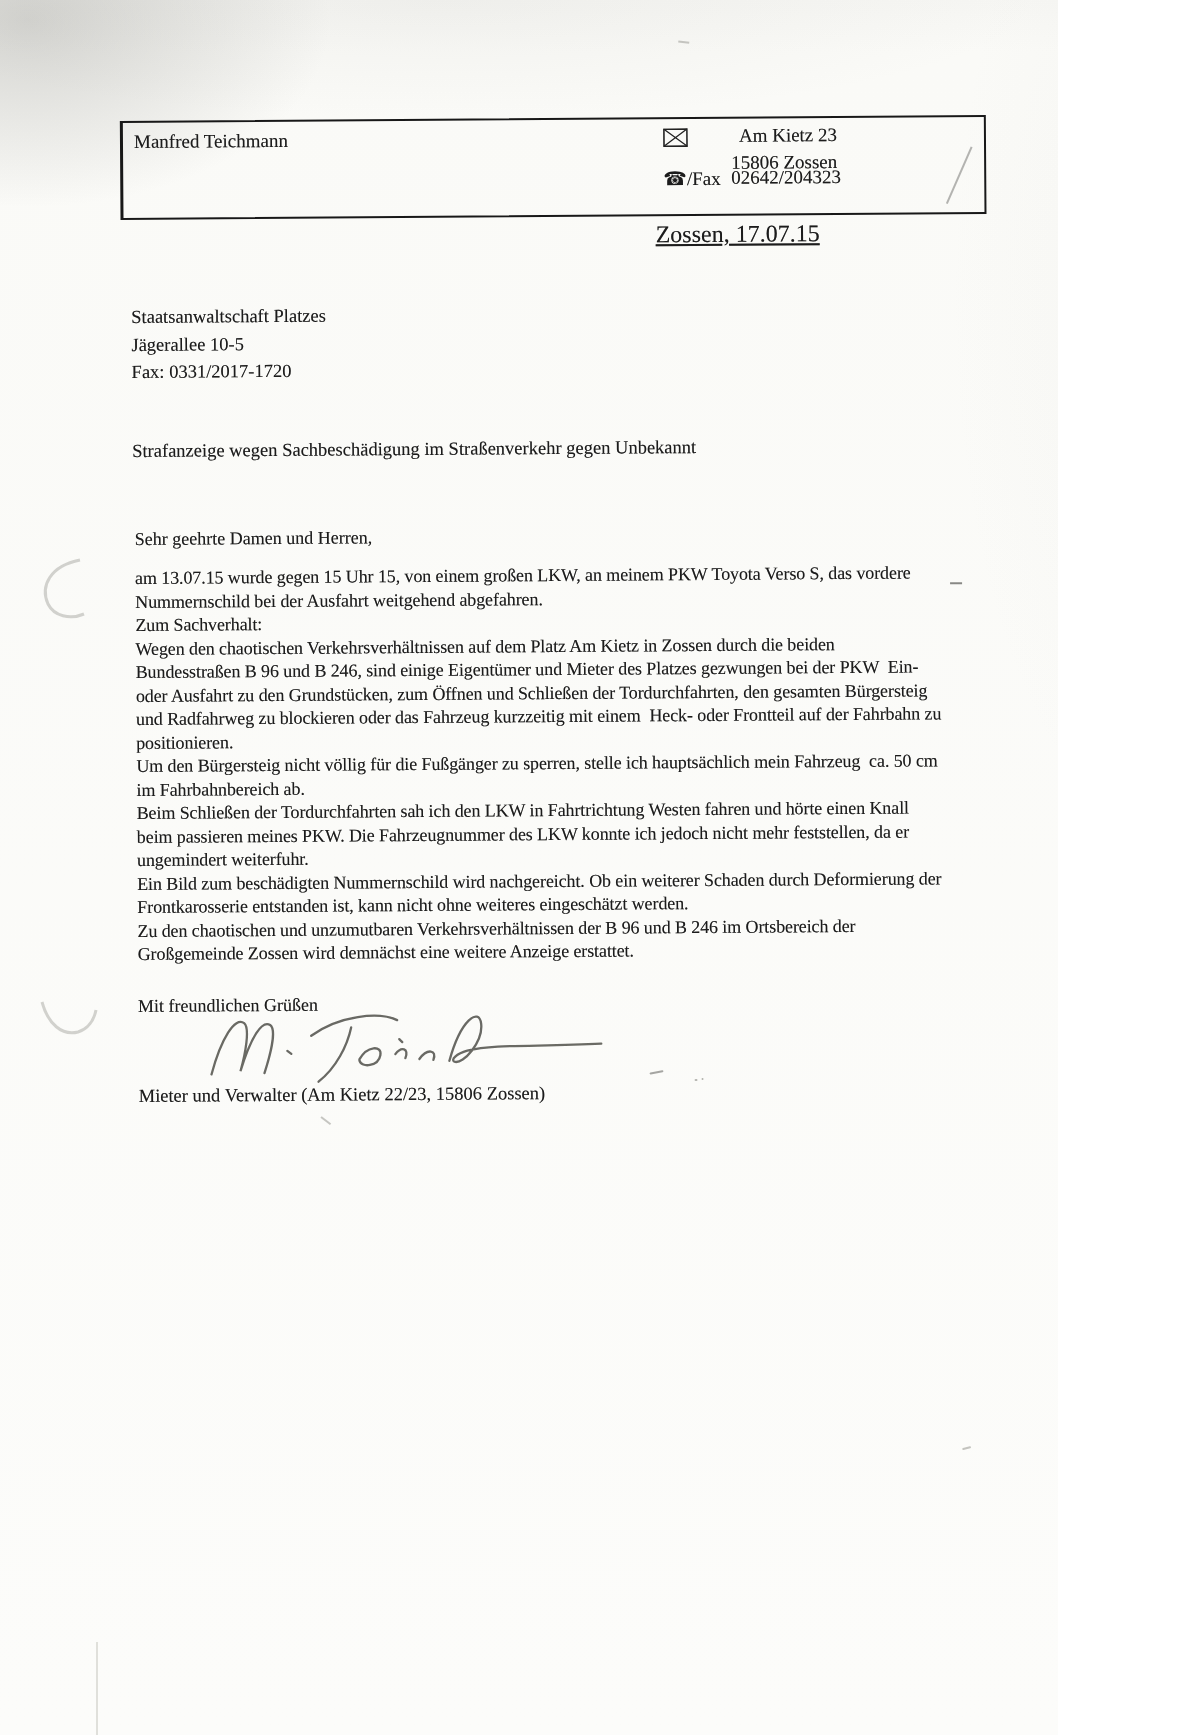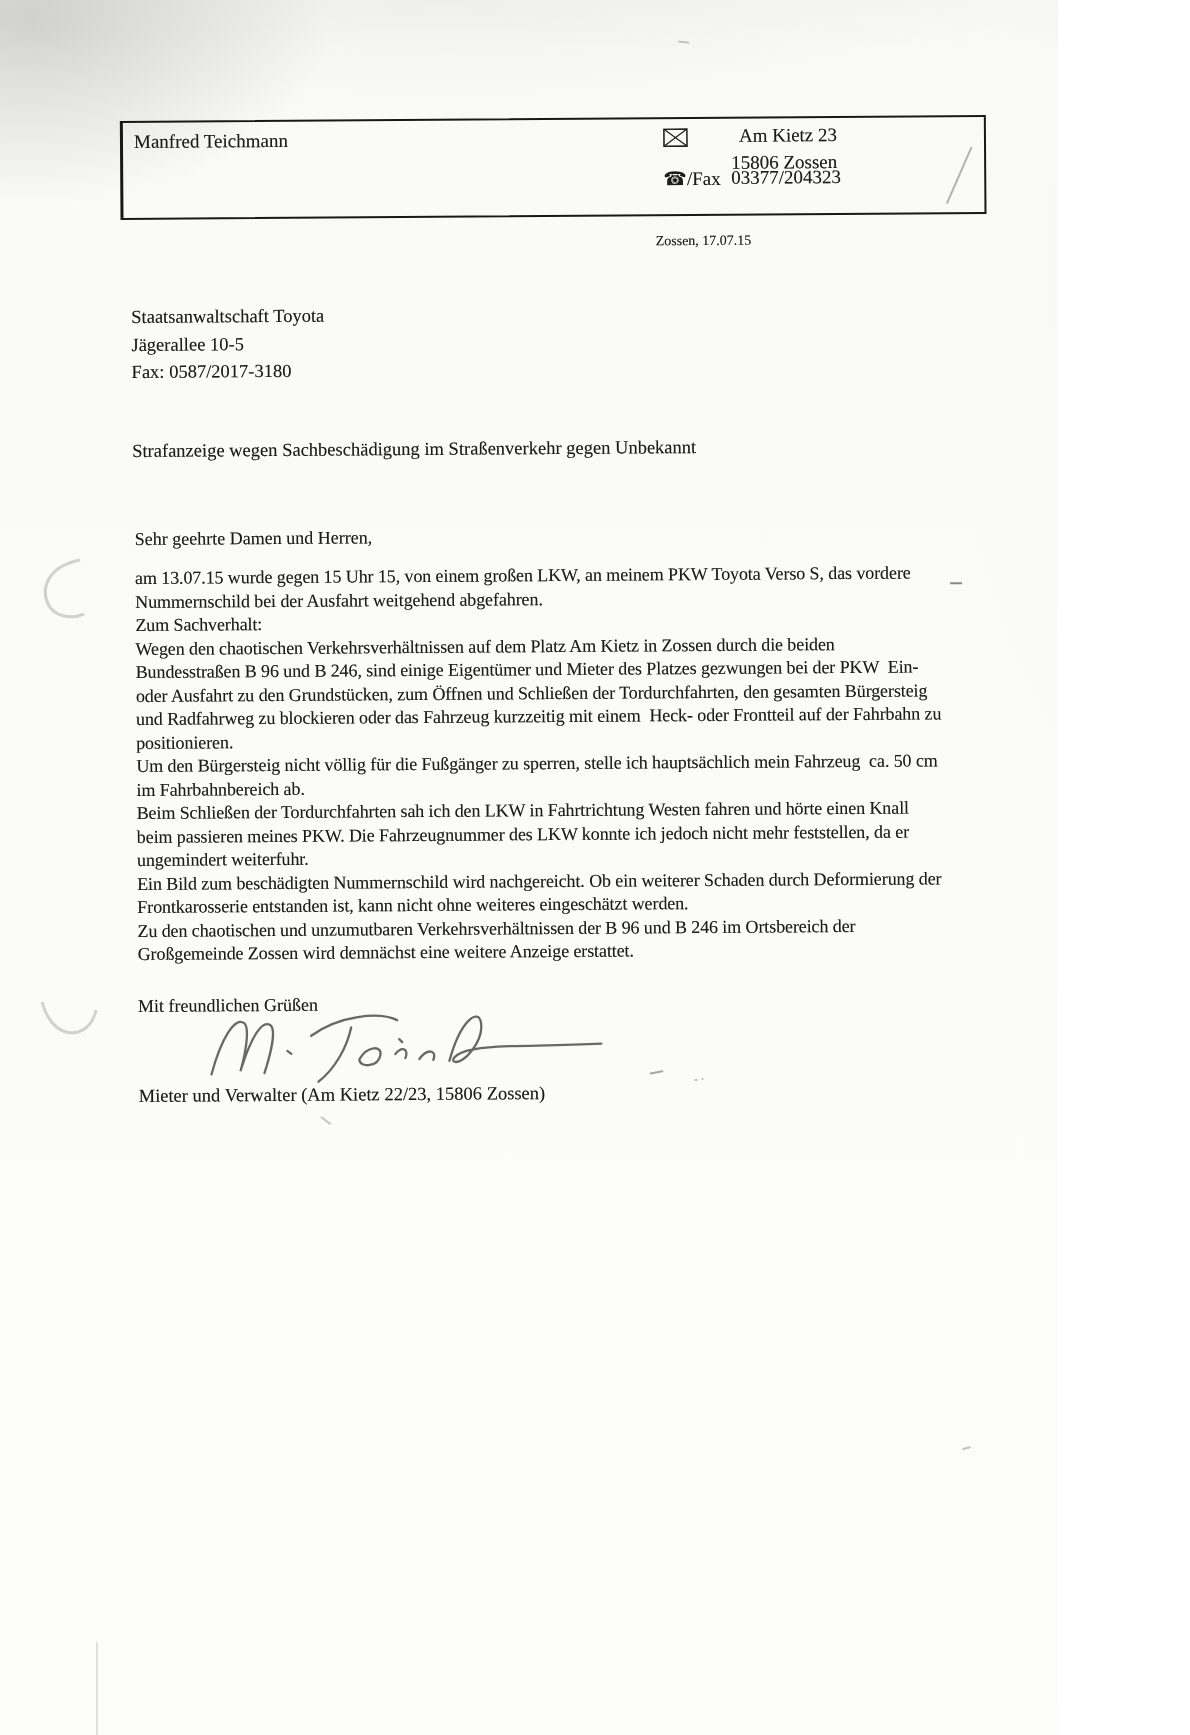--- a/index.html
+++ b/index.html
@@ -20,21 +20,21 @@
     position:absolute; left:125px; top:118px; width:866px; height:99px;
     border:2px solid #181818; border-left-width:3px; box-sizing:border-box;
   }
   .sender-name { position:absolute; left:11px; top:8px; font-size:19px; }
   .envelope { position:absolute; left:540px; top:9px; }
   .addr-col { position:absolute; left:608px; top:3px; font-size:19px; line-height:27px;text-align:right; }
   .phone-row { position:absolute; left:540px; top:48px; font-size:19px; }
   .phone-icon { font-family:"DejaVu Sans",sans-serif; font-size:19px; }
   .phone-value { position:absolute; left:68px; top:0; white-space:nowrap; }
 
-  .dateline { position:absolute; left:660px; top:234px; font-size:14px; }
+  .dateline { position:absolute; left:660px; top:222px; font-size:24px;text-decoration:underline; }
 
   .recipient { position:absolute; left:135px; top:301px; font-size:18.5px; line-height:27.5px; }
 
   .subject { position:absolute; left:135px; top:438px; font-size:18.5px; white-space:nowrap; }
 
   .salutation { position:absolute; left:137px; top:526px; font-size:18px; }
 
   .body-block { position:absolute; left:137px; top:564px; font-size:18px; }
   .body-block .line { height:23.5px; line-height:23.5px; white-space:pre; letter-spacing:-0.1px; }
 
@@ -70,30 +70,30 @@
         <path d="M1,1 L24,18 M24,1 L1,18" fill="none" stroke="#222" stroke-width="1.3"></path>
       </svg>
 
       <div class="addr-col">
         <div class="txt">Am Kietz 23</div>
         <div class="txt">15806 Zossen</div>
       </div>
 
       <div class="phone-row">
         <span class="phone-icon">☎</span><span class="txt">/Fax</span>
-        <span class="phone-value txt">03377/204323</span>
+        <span class="phone-value txt">02642/204323</span>
       </div>
     </div>
 
     <div class="dateline txt">Zossen, 17.07.15</div>
 
     <div class="recipient">
-      <div class="txt">Staatsanwaltschaft Toyota</div>
+      <div class="txt">Staatsanwaltschaft Platzes</div>
       <div class="txt">Jägerallee 10-5</div>
-      <div class="txt">Fax: 0587/2017-3180</div>
+      <div class="txt">Fax: 0331/2017-1720</div>
     </div>
 
     <div class="subject txt">Strafanzeige wegen Sachbeschädigung im Straßenverkehr gegen Unbekannt</div>
 
     <div class="salutation txt">Sehr geehrte Damen und Herren,</div>
 
     <div class="body-block">
       <div class="line txt">am 13.07.15 wurde gegen 15 Uhr 15, von einem großen LKW, an meinem PKW Toyota Verso S, das vordere</div>
       <div class="line txt">Nummernschild bei der Ausfahrt weitgehend abgefahren.</div>
       <div class="line txt">Zum Sachverhalt:</div>

